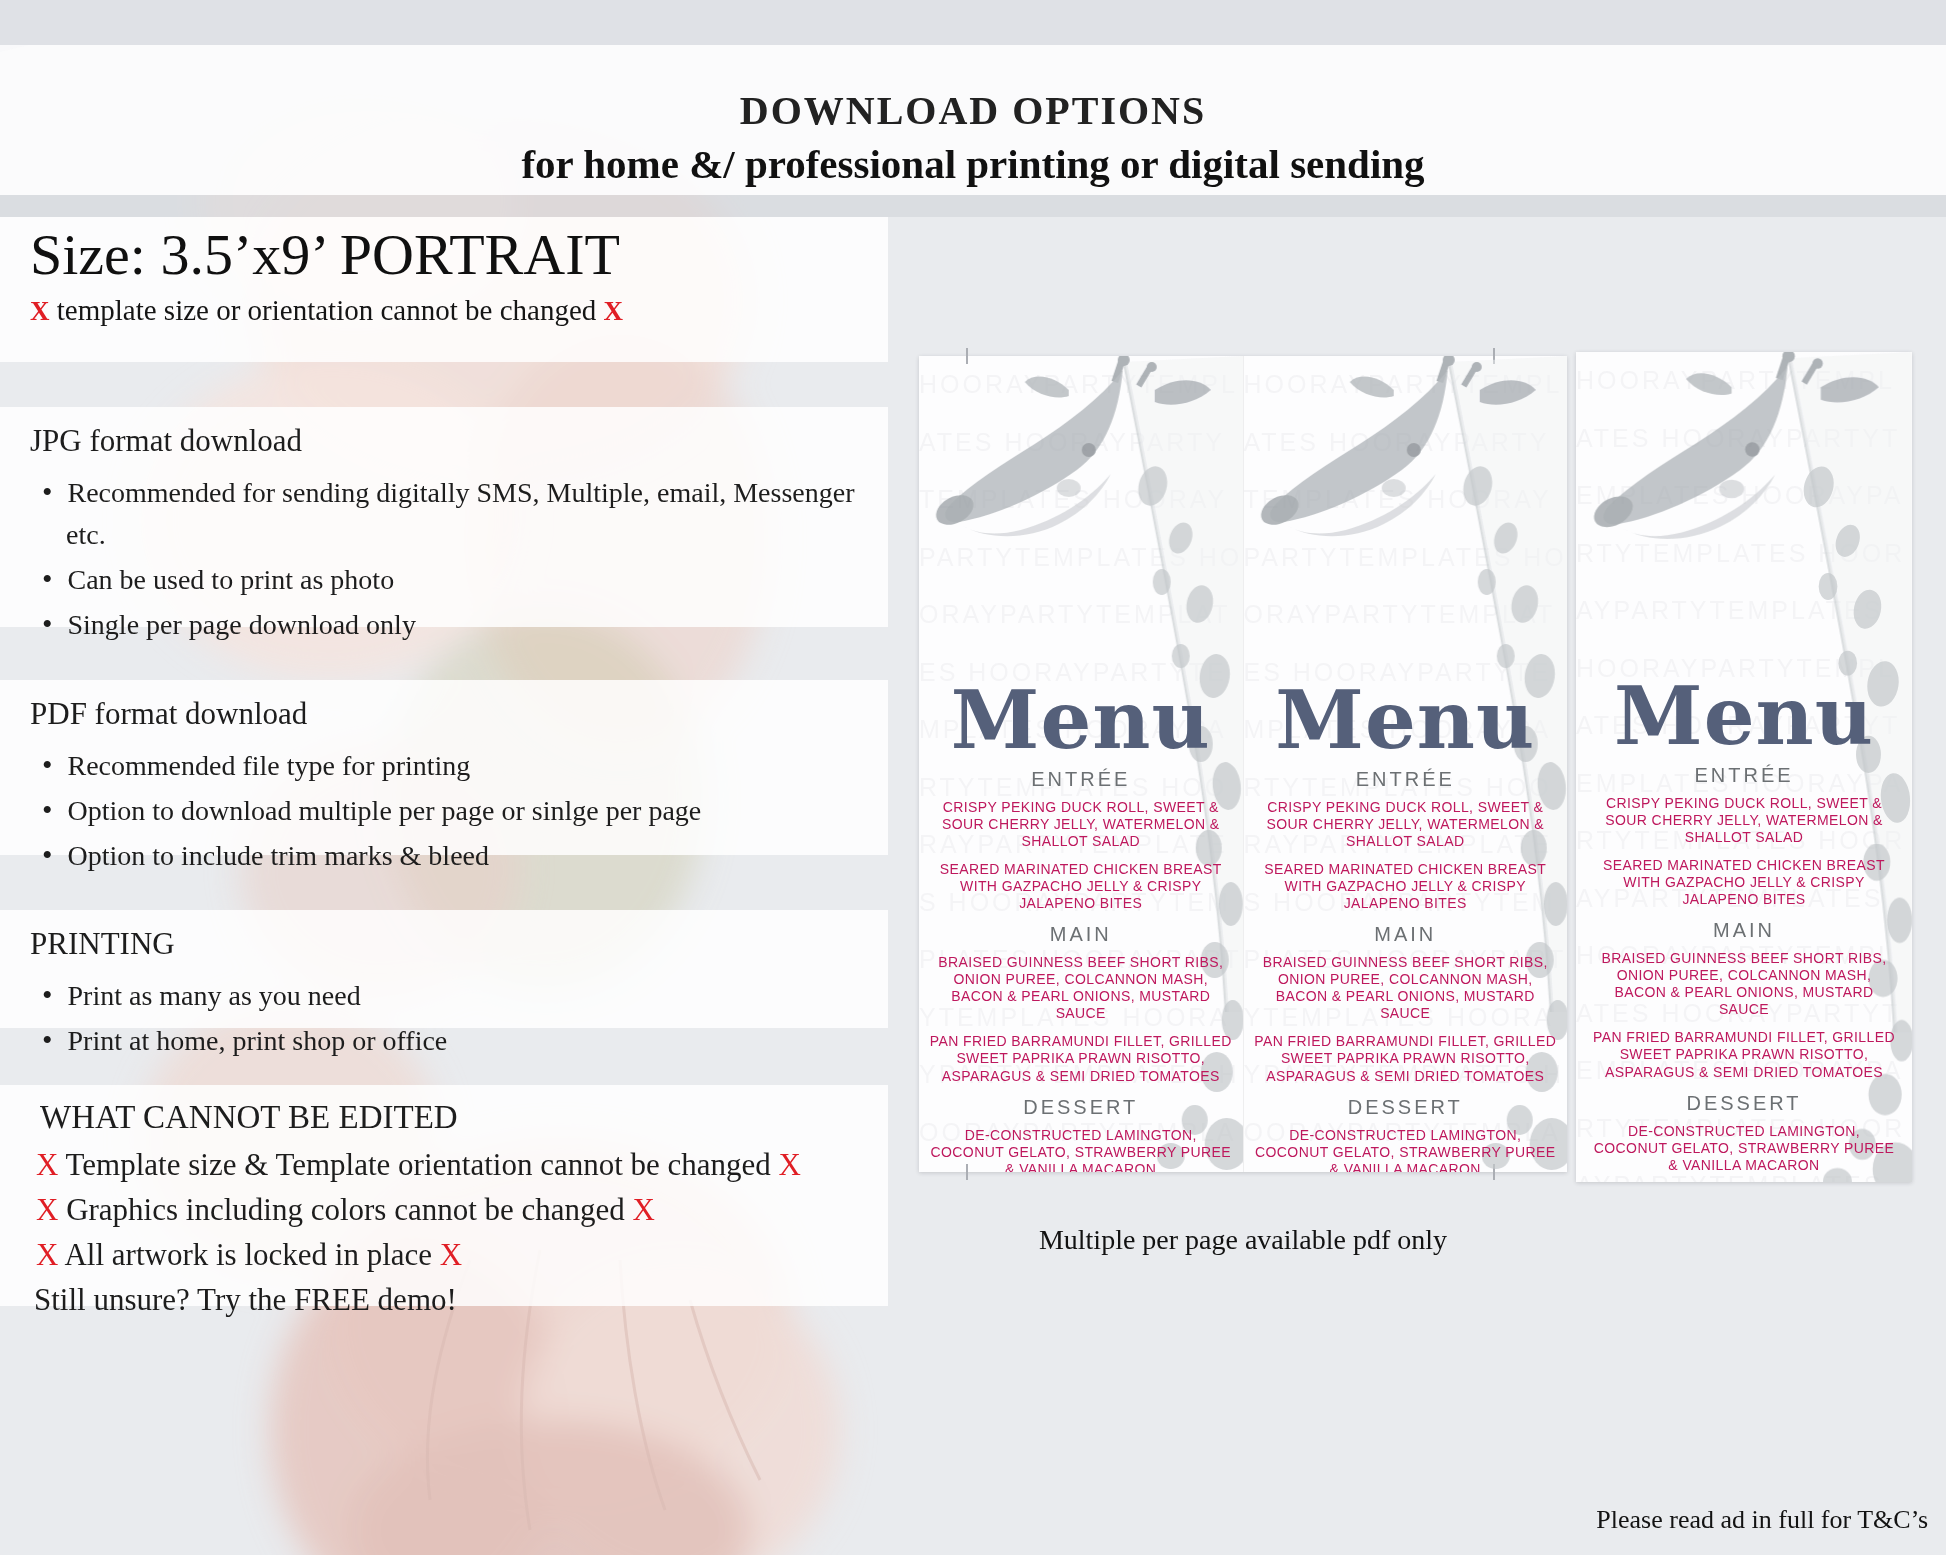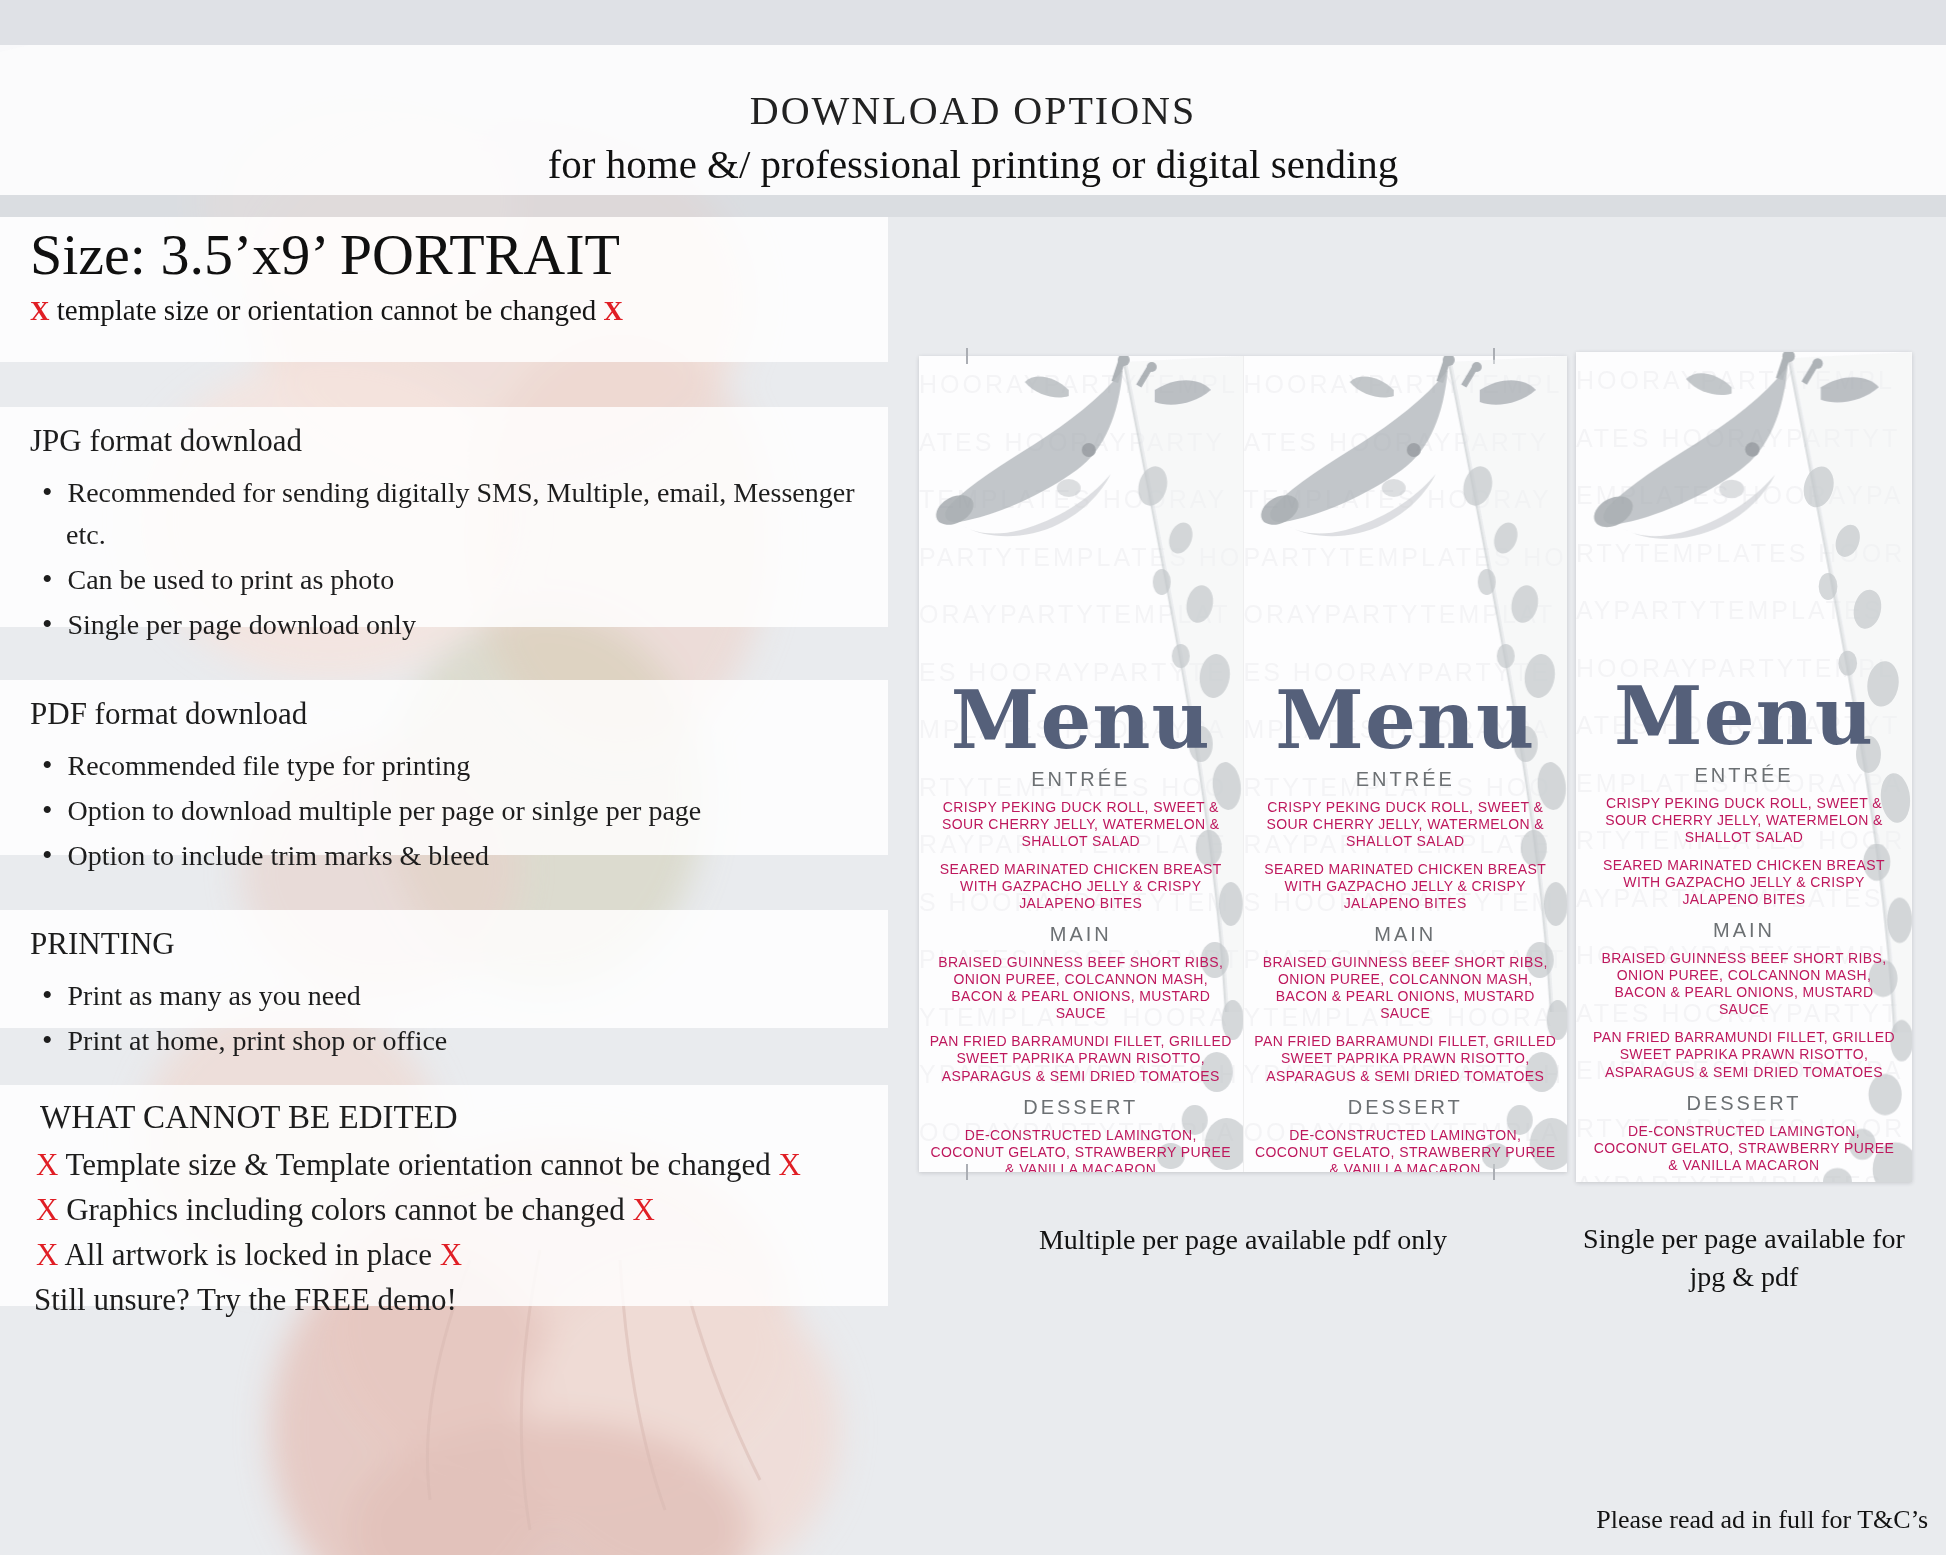--- a/index.html
+++ b/index.html
@@ -18,21 +18,21 @@
   .band-thin{top:195px; height:22px; background:rgba(206,209,215,.55);}
 
   
   .panel{position:absolute; left:0; width:888px; background:rgba(255,255,255,.84); box-sizing:border-box; padding:10px 20px 10px 30px; color:#1d1d1d;}
   .panel-size{top:217px; height:145px; padding-top:2px;}
   .panel-jpg{top:407px; height:220px;}
   .panel-pdf{top:680px; height:175px;}
   .panel-printing{top:910px; height:118px;}
   .panel-cannot{top:1085px; height:221px; padding-left:34px;}
 
-  .header-band{position:absolute; left:0; top:45px; width:100%; height:184px; display:flex; flex-direction:column; align-items:center; justify-content:center; gap:6px;}
+  .header-band{position:absolute; left:0; top:45px; width:100%; height:184px; display:flex; flex-direction:column; align-items:center; justify-content:center; gap:6px;font-weight:bold;}
   .header-title{font-size:40px; letter-spacing:2px; color:#222;}
   .header-subtitle{font-size:41px; color:#111;}
 
   .size-heading{font-size:58px; line-height:1.25; color:#101010;}
   .x-note{font-size:29px; margin-top:2px; color:#151515;}
   .x-mark{color:#e01e25; font-weight:bold; font-size:27px;}
   .x-mark-big{color:#e01e25; font-size:31px;}
 
   .sec-heading{font-size:31px; margin:6px 0 10px 0;}
   .sec-heading.u{text-underline-offset:7px; text-decoration-thickness:2px;}
@@ -315,15 +315,14 @@
       <p class="menu-item">SEARED MARINATED CHICKEN BREAST WITH GAZPACHO JELLY &amp; CRISPY JALAPENO BITES</p>
       <h2 class="menu-sec-heading">MAIN</h2>
       <p class="menu-item">BRAISED GUINNESS BEEF SHORT RIBS, ONION PUREE, COLCANNON MASH, BACON &amp; PEARL ONIONS, MUSTARD SAUCE</p>
       <p class="menu-item">PAN FRIED BARRAMUNDI FILLET, GRILLED SWEET PAPRIKA PRAWN RISOTTO, ASPARAGUS &amp; SEMI DRIED TOMATOES</p>
       <h2 class="menu-sec-heading">DESSERT</h2>
       <p class="menu-item">DE-CONSTRUCTED LAMINGTON, COCONUT GELATO, STRAWBERRY PUREE &amp; VANILLA MACARON</p>
     </div>
   </div>
 
   <div class="caption caption-multiple">Multiple per page available pdf only</div>
-  <div class="caption caption-single">Single per page available for jpg &amp; pdf</div>
   <div class="footnote">Please read ad in full for T&amp;C’s</div>
 </div>
 
 </body></html>

